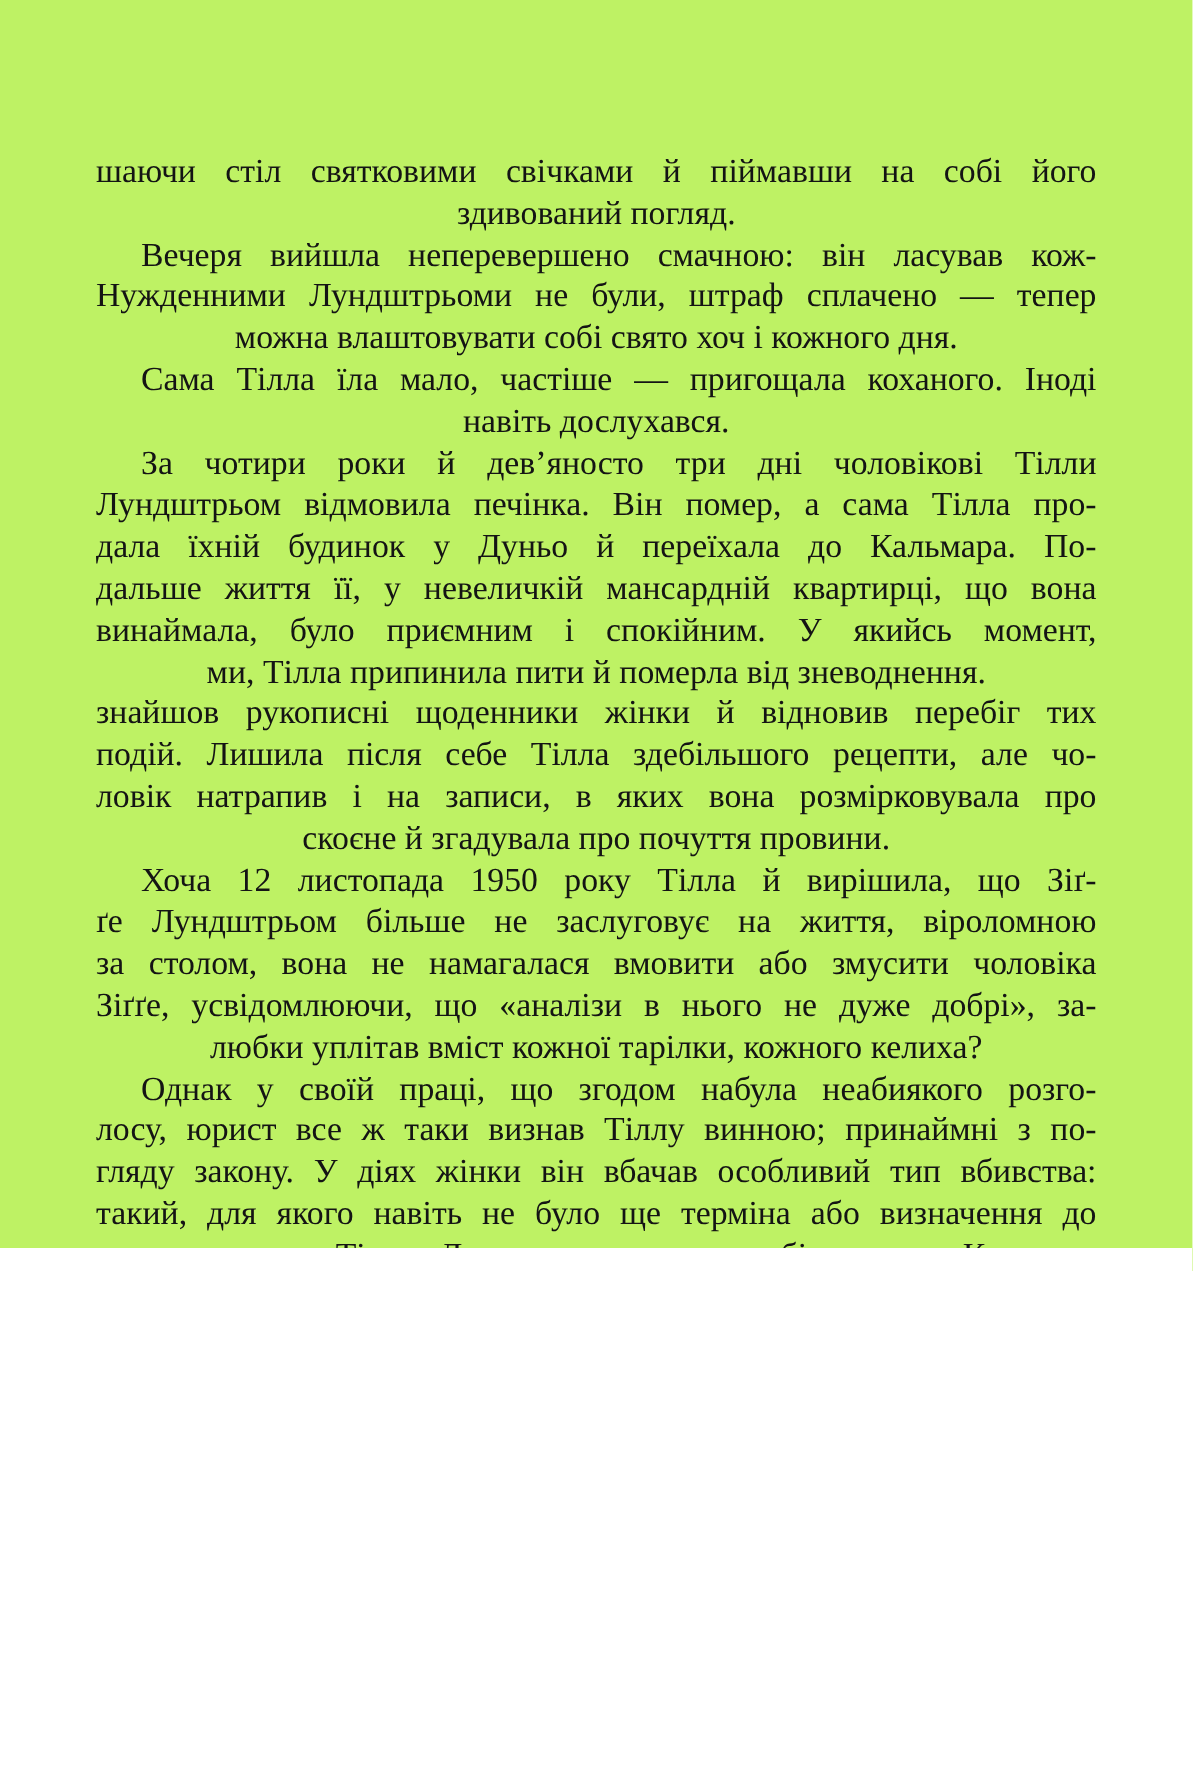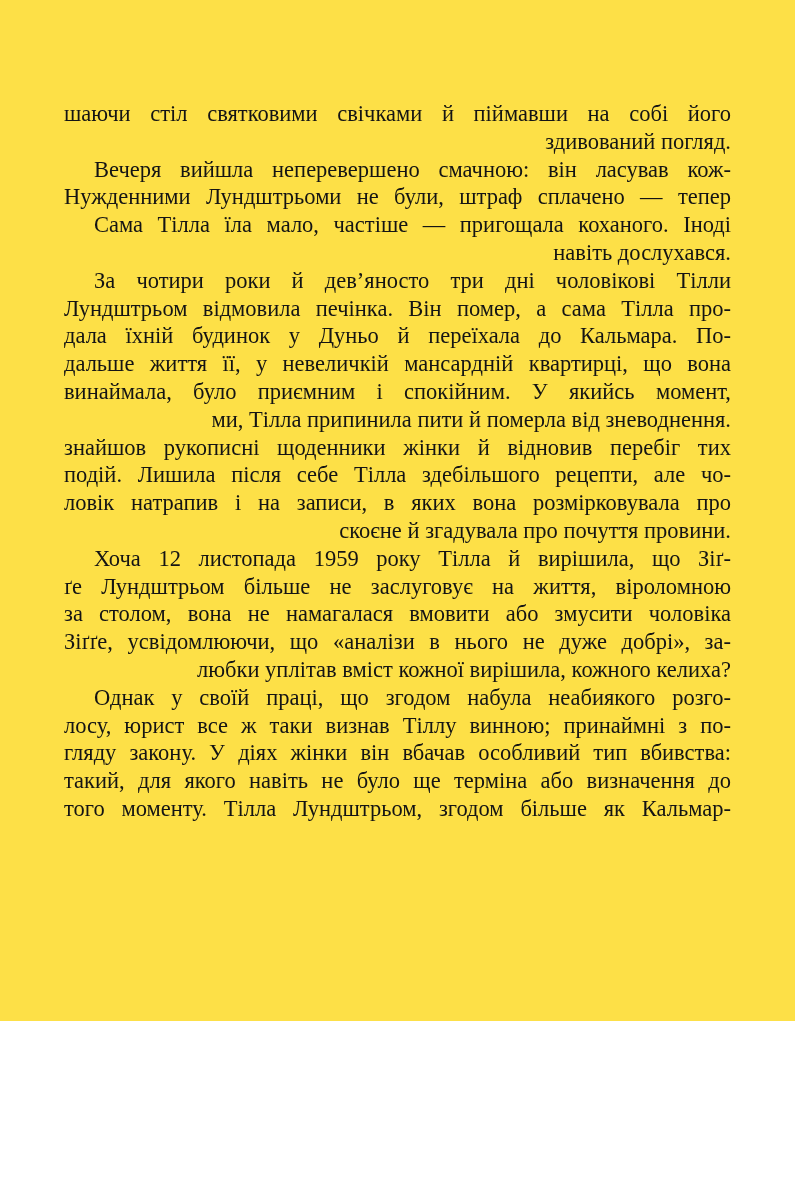--- a/index.html
+++ b/index.html
@@ -3,38 +3,38 @@
 <meta charset="utf-8">
 <style>
   html, body {
     margin: 0;
     padding: 0;
     background: #ffffff;
   }
   .page {
     position: relative;
     width: 795px;
-    height: 1021px;
-    background: #fde047;
+    height: 832px;
+    background: #bef264;
     overflow: hidden;
     font-family: "Liberation Serif", serif;
   }
   .text-block {
     position: absolute;
     left: 64px;
     top: 100px;
     width: 667px;
     font-size: 22.5px;
     line-height: 27.8px;
     color: #141414;
   }
   .para { margin: 0; padding: 0; }
   .line {
     white-space: normal;
-    text-align: right;
+    text-align: center;
   }
   .line.just {
     text-align: justify;
     text-align-last: justify;
     text-justify: inter-word;
   }
   .line.indent {
     text-indent: 30px;
   }
   .pagenum {
@@ -53,45 +53,46 @@
 
 <div class="page">
   <div class="text-block">
       <div class="para">
         <div class="line just">шаючи стіл святковими свічками й піймавши на собі його</div>
         <div class="line">здивований погляд.</div>
       </div>
       <div class="para">
         <div class="line indent just">Вечеря вийшла неперевершено смачною: він ласував кож-</div>
         <div class="line just">Нужденними Лундштрьоми не були, штраф сплачено — тепер</div>
+        <div class="line">можна влаштовувати собі свято хоч і кожного дня.</div>
       </div>
       <div class="para">
         <div class="line indent just">Сама Тілла їла мало, частіше — пригощала коханого. Іноді</div>
         <div class="line">навіть дослухався.</div>
       </div>
       <div class="para">
         <div class="line indent just">За чотири роки й дев’яносто три дні чоловікові Тілли</div>
         <div class="line just">Лундштрьом відмовила печінка. Він помер, а сама Тілла про-</div>
         <div class="line just">дала їхній будинок у Дуньо й переїхала до Кальмара. По-</div>
         <div class="line just">дальше життя її, у невеличкій мансардній квартирці, що вона</div>
         <div class="line just">винаймала, було приємним і спокійним. У якийсь момент,</div>
         <div class="line">ми, Тілла припинила пити й померла від зневоднення.</div>
       </div>
       <div class="para">
         <div class="line just">знайшов рукописні щоденники жінки й відновив перебіг тих</div>
         <div class="line just">подій. Лишила після себе Тілла здебільшого рецепти, але чо-</div>
         <div class="line just">ловік натрапив і на записи, в яких вона розмірковувала про</div>
         <div class="line">скоєне й згадувала про почуття провини.</div>
       </div>
       <div class="para">
-        <div class="line indent just">Хоча 12 листопада 1959 року Тілла й вирішила, що Зіґ-</div>
+        <div class="line indent just">Хоча 12 листопада 1950 року Тілла й вирішила, що Зіґ-</div>
         <div class="line just">ґе Лундштрьом більше не заслуговує на життя, віроломною</div>
         <div class="line just">за столом, вона не намагалася вмовити або змусити чоловіка</div>
         <div class="line just">Зіґґе, усвідомлюючи, що «аналізи в нього не дуже добрі», за-</div>
-        <div class="line">любки уплітав вміст кожної вирішила, кожного келиха?</div>
+        <div class="line">любки уплітав вміст кожної тарілки, кожного келиха?</div>
       </div>
       <div class="para">
         <div class="line indent just">Однак у своїй праці, що згодом набула неабиякого розго-</div>
         <div class="line just">лосу, юрист все ж таки визнав Тіллу винною; принаймні з по-</div>
         <div class="line just">гляду закону. У діях жінки він вбачав особливий тип вбивства:</div>
         <div class="line just">такий, для якого навіть не було ще терміна або визначення до</div>
         <div class="line just">того моменту. Тілла Лундштрьом, згодом більше як Кальмар-</div>
       </div>
     </div>
   <div class="pagenum">// 9</div>

